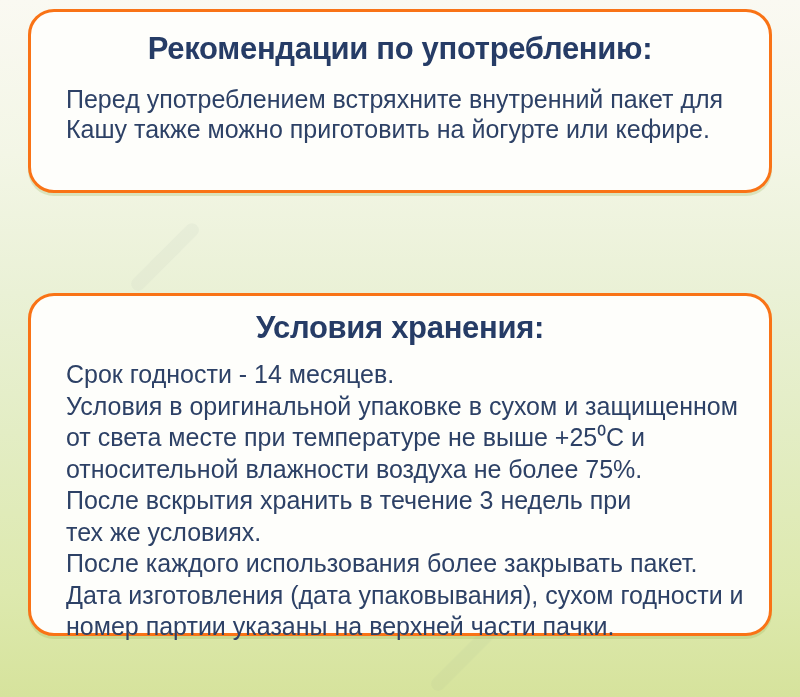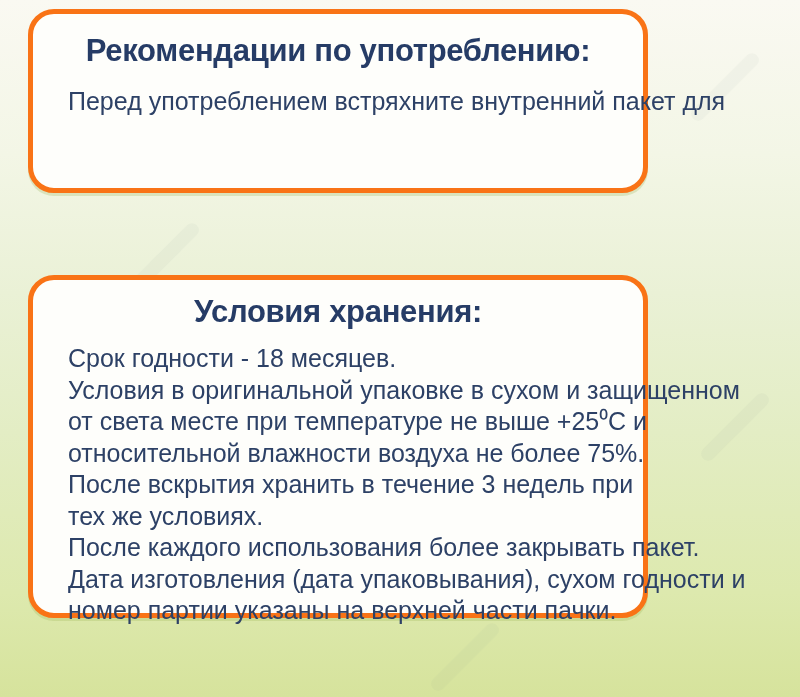--- a/index.html
+++ b/index.html
@@ -16,33 +16,33 @@
       #faf9f2 0%,
       #f3f6e6 22%,
       #eaf1d6 42%,
       #e3edc4 62%,
       #dde9ae 85%,
       #d6e39c 100%);
   }
   .card {
     position: absolute;
     left: 28px;
-    width: 620px;
+    width: 744px;
     box-sizing: border-box;
     background: #fefefb;
-    border: 5px solid #f97316;
+    border: 3px solid #f97316;
     border-radius: 26px;
     box-shadow: 0 3px 0 rgba(150, 175, 80, 0.25);
   }
   .card-1 {
     top: 9px;
     height: 184px;
   }
   .card-2 {
-    top: 275px;
+    top: 293px;
     height: 343px;
   }
   .card-title {
     text-align: center;
     font-weight: bold;
     font-size: 31px;
     letter-spacing: -0.3px;
     color: #263c66;
   }
   .card-1 .card-title { margin-top: 19px; }
@@ -84,27 +84,28 @@
 
 <div class="watermark wm-1"></div>
 <div class="watermark wm-2"></div>
 <div class="watermark wm-3"></div>
 <div class="watermark wm-4"></div>
 
 <div class="card card-1">
   <div class="card-title">Рекомендации по употреблению:</div>
   <div class="card-body">
     <div class="body-line">Перед употреблением встряхните внутренний пакет для</div>
+    <div class="body-line">Кашу также можно приготовить на йогурте или кефире.</div>
   </div>
 </div>
 
 <div class="card card-2">
   <div class="card-title">Условия хранения:</div>
   <div class="card-body">
-    <div class="body-line">Срок годности - 18 месяцев.</div>
+    <div class="body-line">Срок годности - 14 месяцев.</div>
     <div class="body-line">Условия в оригинальной упаковке в сухом и защищенном</div>
     <div class="body-line">от света месте при температуре не выше +25⁰С и</div>
     <div class="body-line">относительной влажности воздуха не более 75%.</div>
     <div class="body-line">После вскрытия хранить в течение 3 недель при</div>
     <div class="body-line">тех же условиях.</div>
     <div class="body-line">После каждого использования более закрывать пакет.</div>
     <div class="body-line">Дата изготовления (дата упаковывания), сухом годности и</div>
     <div class="body-line">номер партии указаны на верхней части пачки.</div>
   </div>
 </div>

